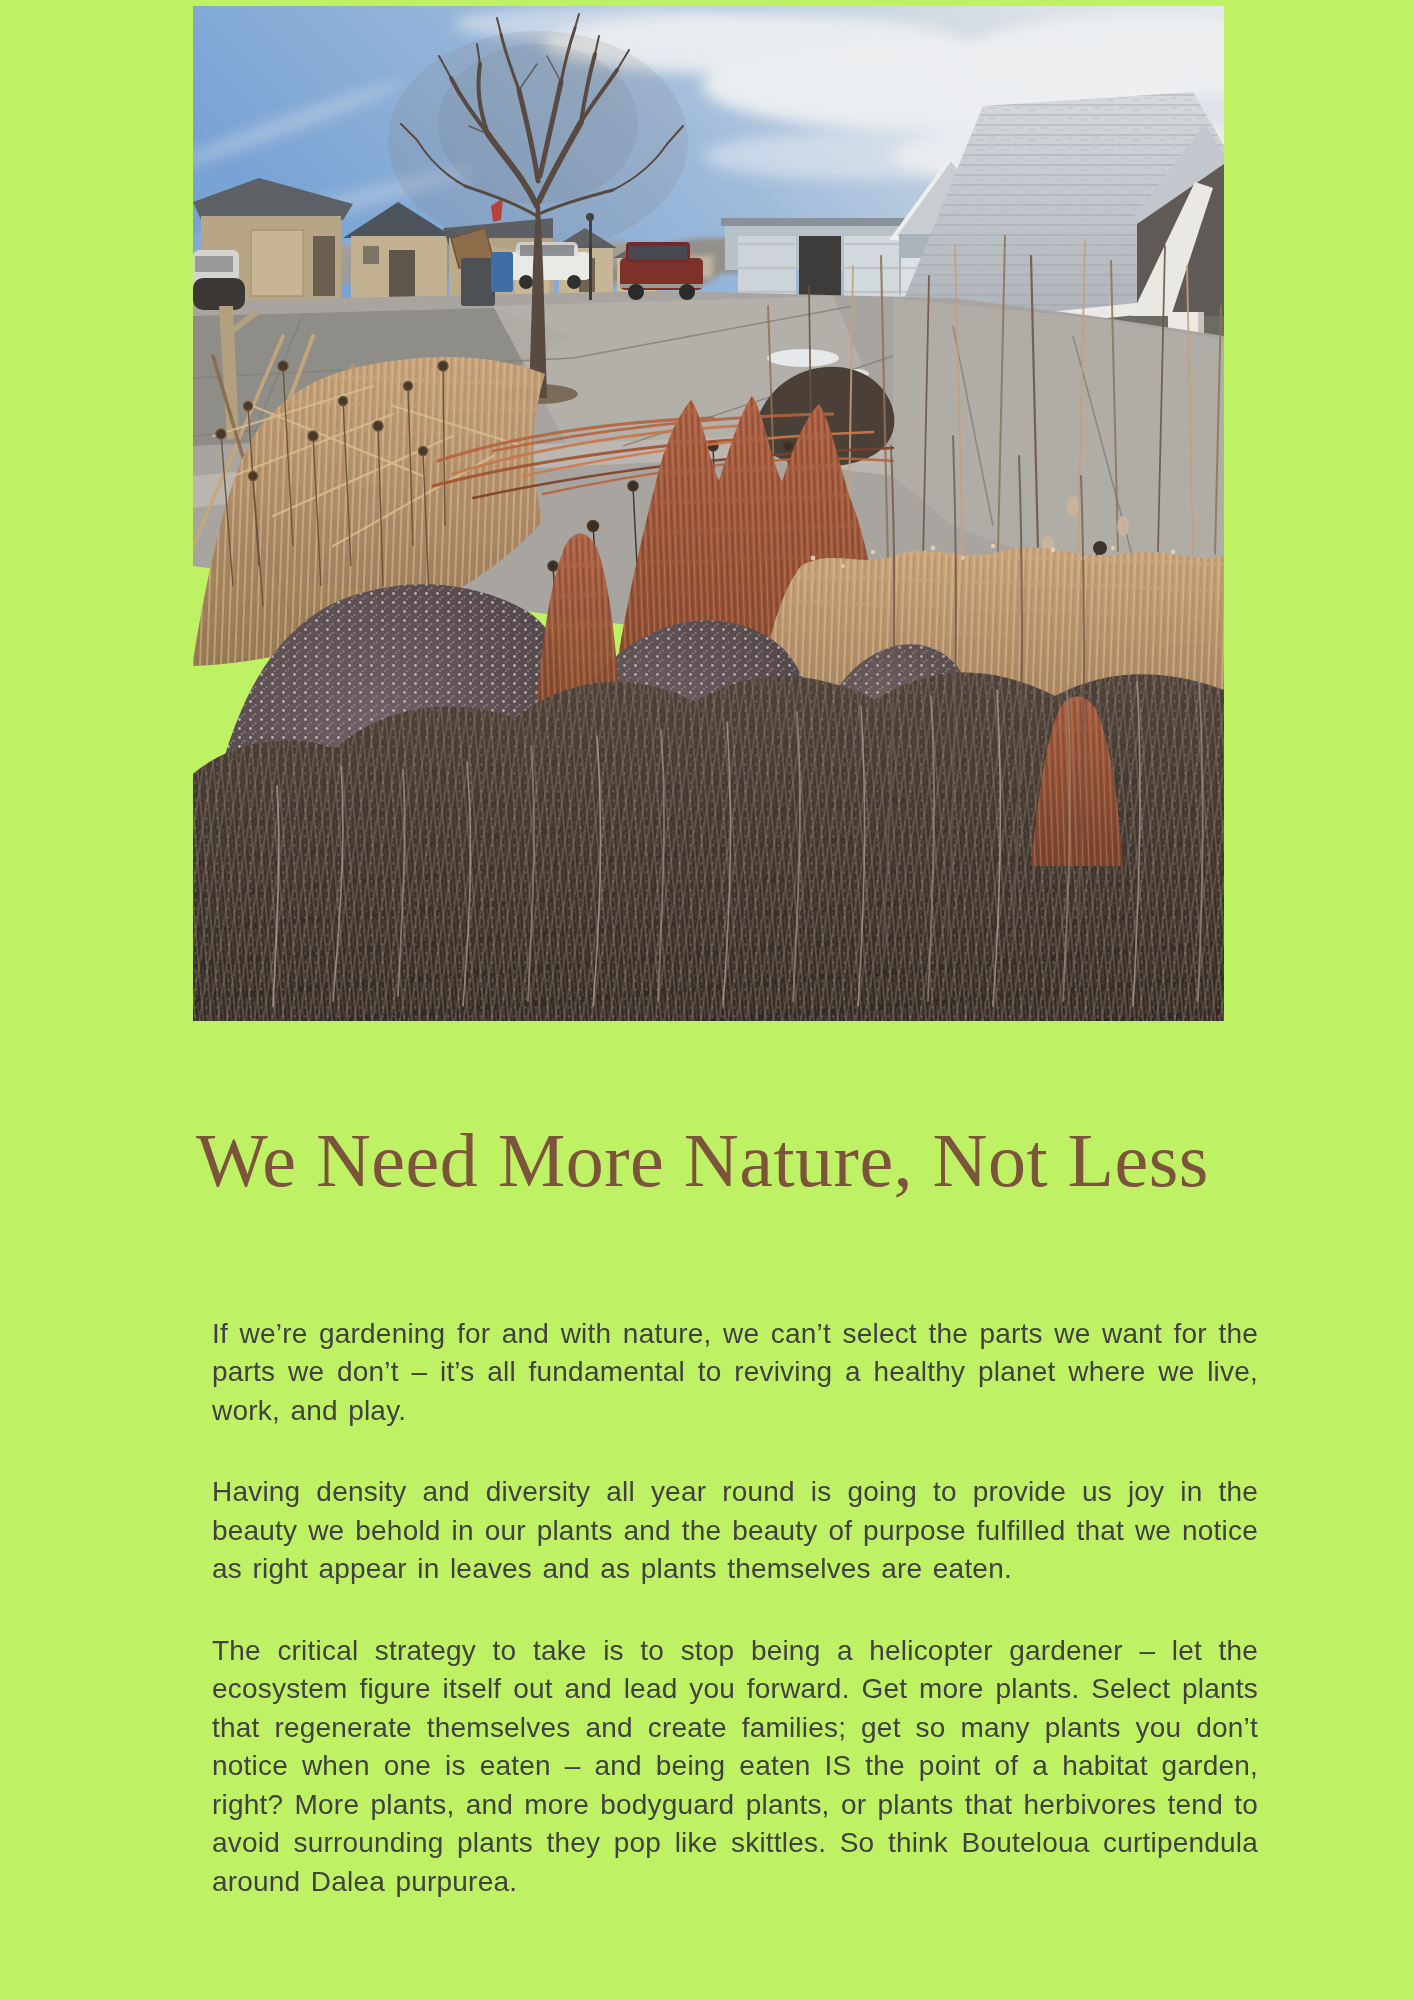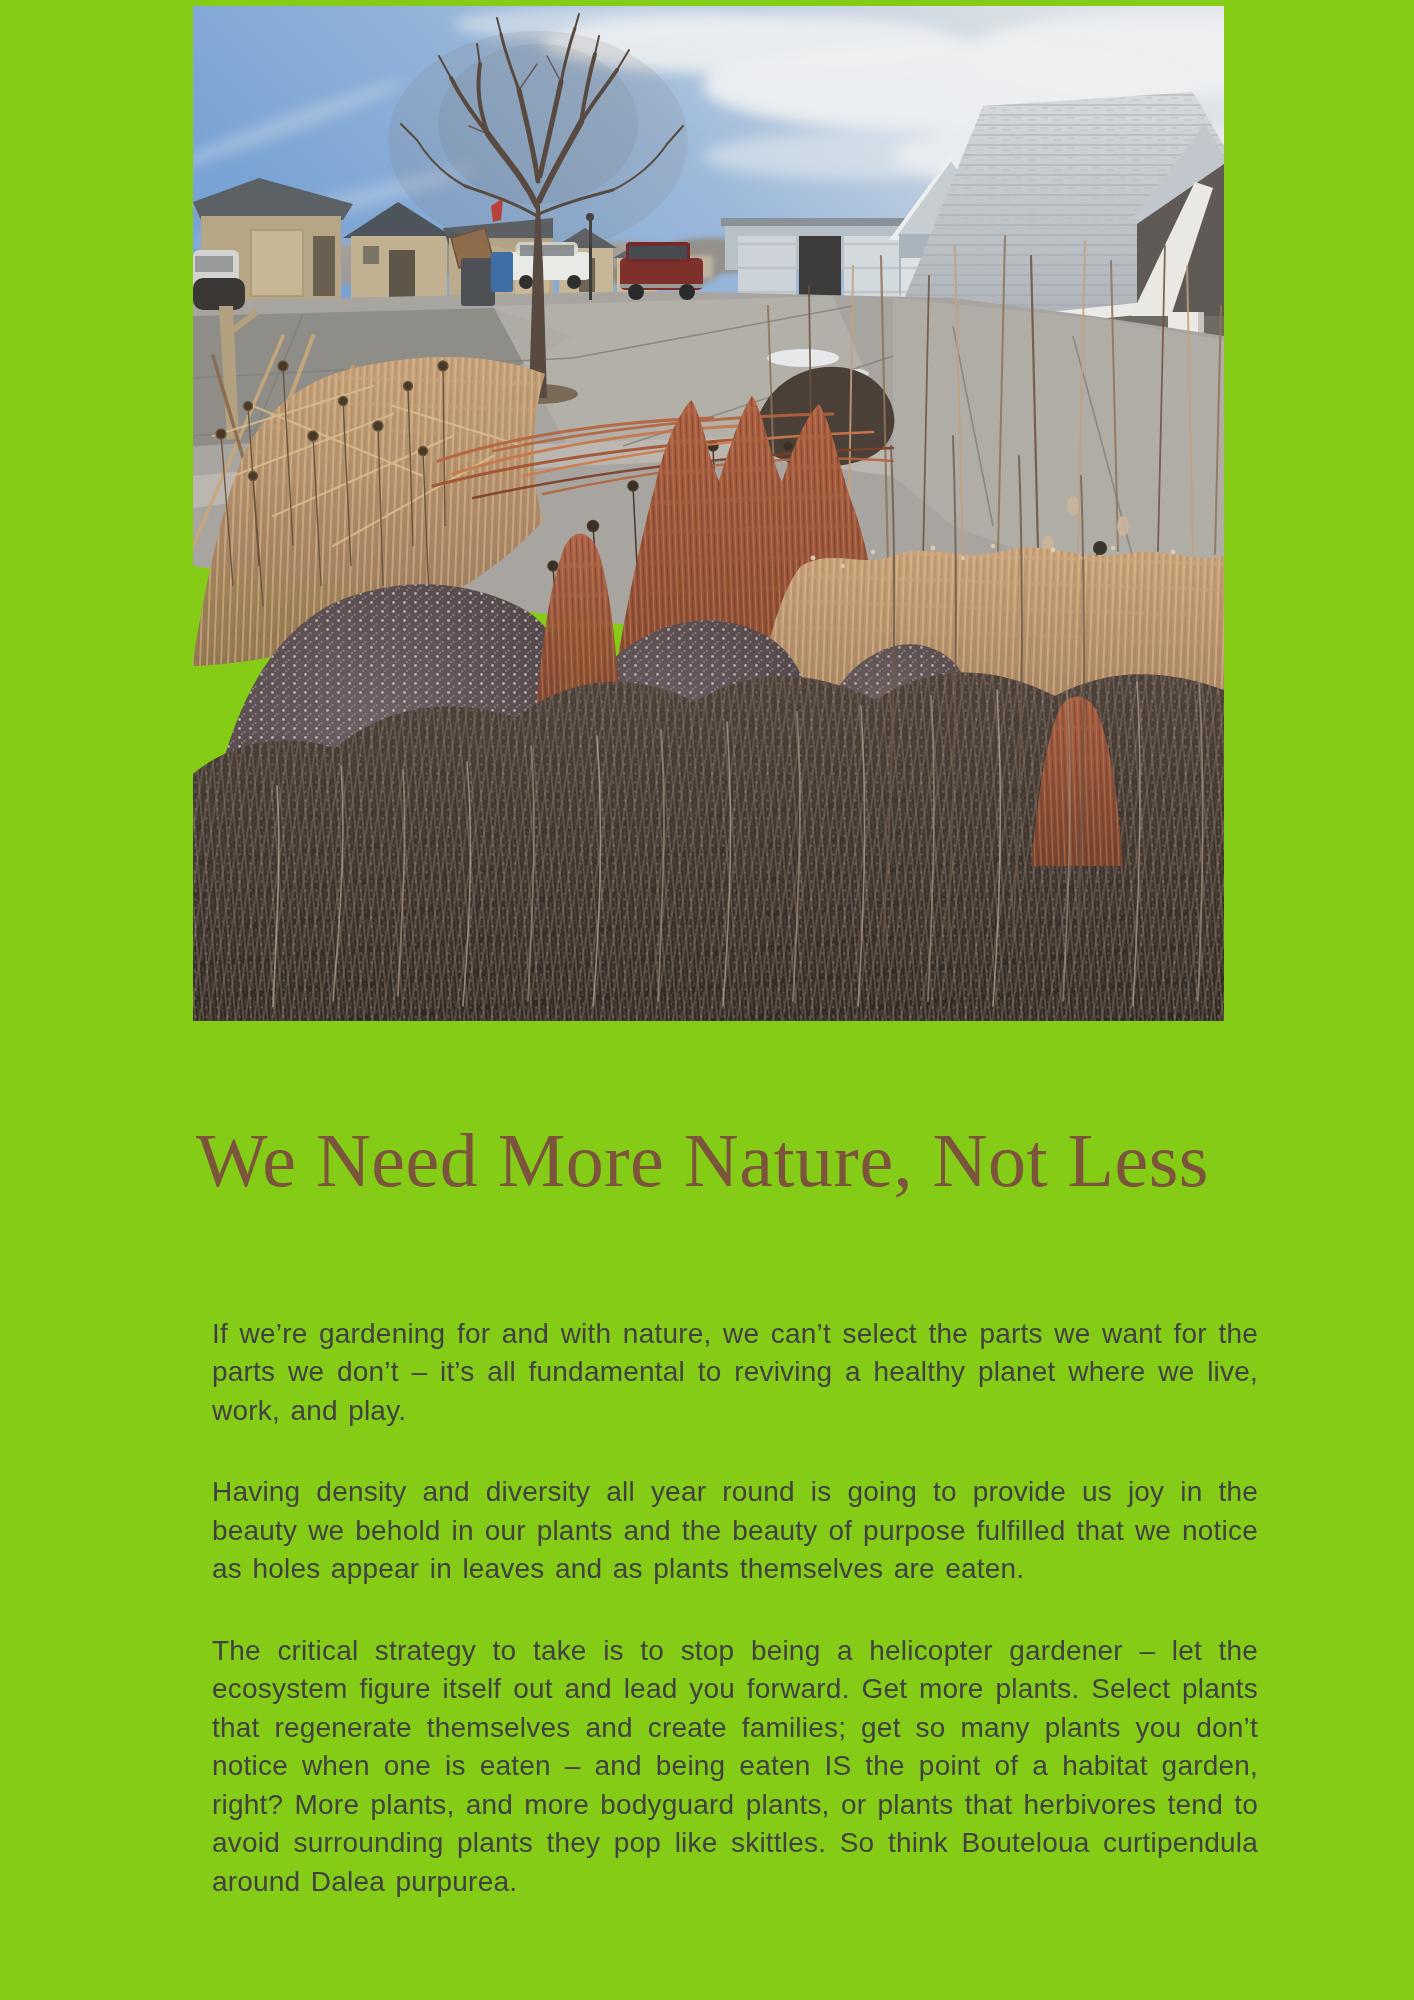--- a/index.html
+++ b/index.html
@@ -1,16 +1,16 @@
 <!DOCTYPE html>
 <html><head>
 <meta charset="utf-8">
 <style>
   html,body{margin:0;padding:0;background:#ffffff;}
-  .page{position:relative;width:1414px;height:2000px;background:#84cc16;overflow:hidden;
+  .page{position:relative;width:1414px;height:2000px;background:#bef264;overflow:hidden;
         font-family:"Liberation Sans","DejaVu Sans",sans-serif;}
   .hero{margin:6px 0 0 193px;width:1031px;height:1015px;padding:0;}
   .hero svg{display:block;width:1031px;height:1015px;}
   .title{margin:100px 156px 0 196px;font-family:"Liberation Serif","DejaVu Serif",serif;
          font-weight:500;font-size:76px;line-height:1.05;letter-spacing:0.5px;
          color:#7c543c;white-space:nowrap;}
   .body{margin:114px 156px 0 196px;}
   .body p{font-size:28px;line-height:1.375;color:#414141;text-align:justify;
           margin:0 0 43px 16px;word-spacing:2.5px;letter-spacing:0.2px;}
   .body p:last-child{margin-bottom:0;}
@@ -393,17 +393,17 @@
           <path d="M885,935 C890,780 894,640 888,470" stroke="#6a5647" stroke-width="2" opacity="0.7"></path>
         </g>
       </g>
     </svg>
   </figure>
 
   <h1 class="title">We Need More Nature, Not Less</h1>
 
   <section class="body">
     <p>If we’re gardening for and with nature, we can’t select the parts we want for the parts we don’t – it’s all fundamental to reviving a healthy planet where we live, work, and play.</p>
-    <p>Having density and diversity all year round is going to provide us joy in the beauty we behold in our plants and the beauty of purpose fulfilled that we notice as holes appear in leaves and as plants themselves are eaten.</p>
+    <p>Having density and diversity all year round is going to provide us joy in the beauty we behold in our plants and the beauty of purpose fulfilled that we notice as right appear in leaves and as plants themselves are eaten.</p>
     <p>The critical strategy to take is to stop being a helicopter gardener – let the ecosystem figure itself out and lead you forward. Get more plants. Select plants that regenerate themselves and create families; get so many plants you don’t notice when one is eaten – and being eaten IS the point of a habitat garden, right? More plants, and more bodyguard plants, or plants that herbivores tend to avoid surrounding plants they pop like skittles. So think Bouteloua curtipendula around Dalea purpurea.</p>
   </section>
 
 </div>
 
 </body></html>

